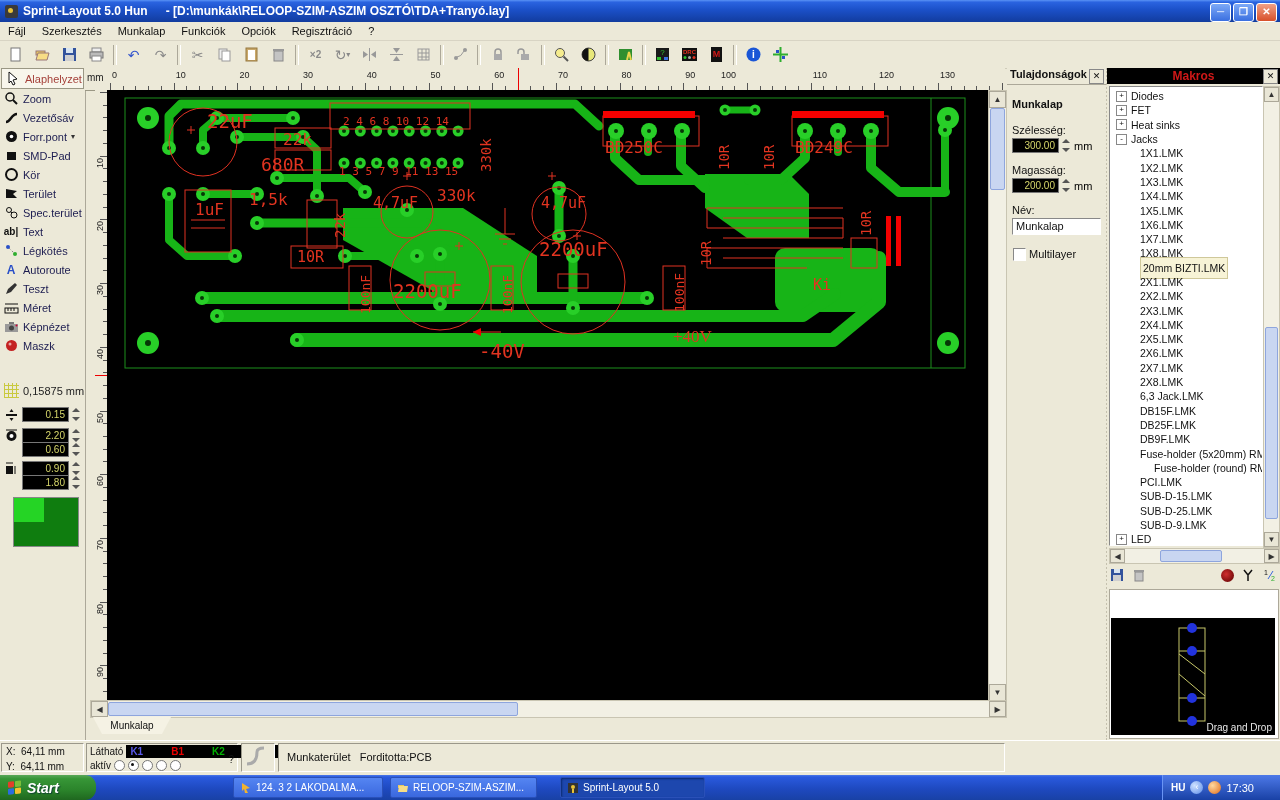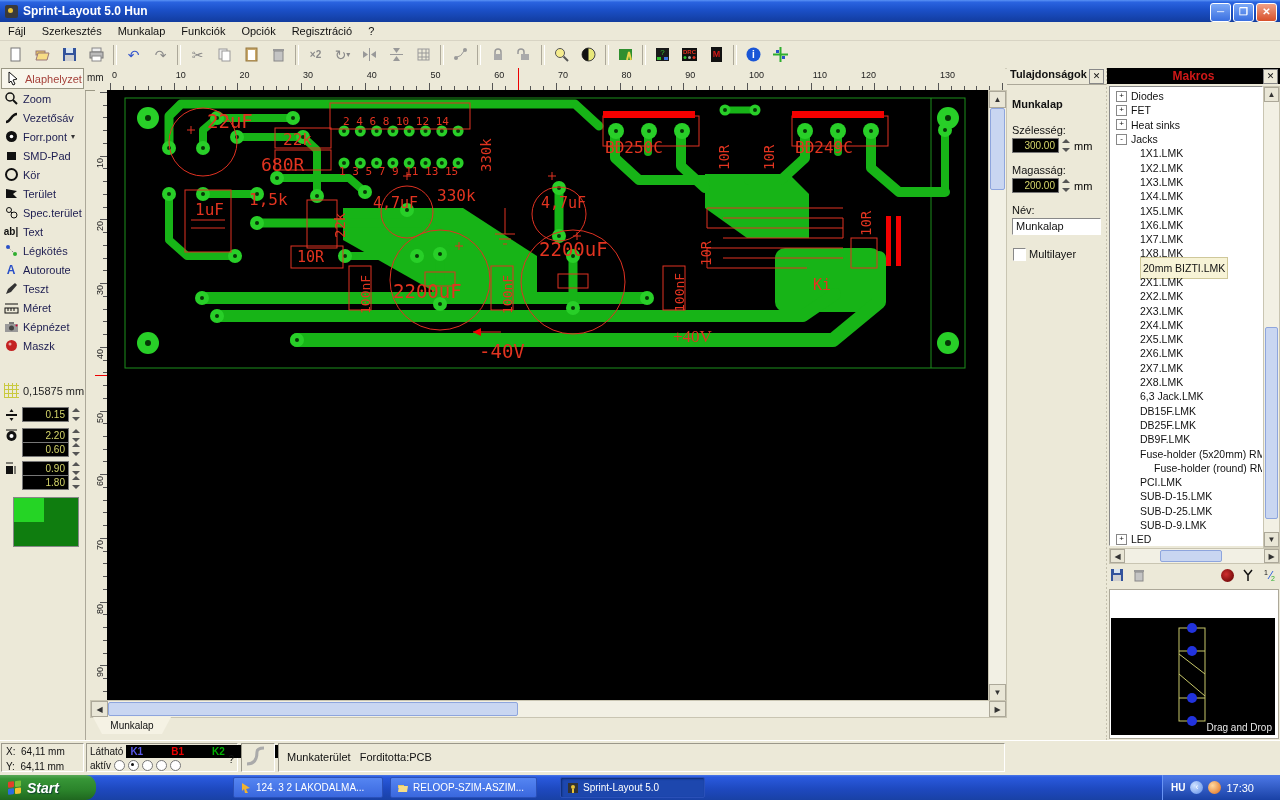--- a/index.html
+++ b/index.html
@@ -140,20 +140,21 @@
   .trayico{width:13px;height:13px;border-radius:50%;}
 </style>
 </head>
 <body>
 
 <div class="win">
 
   <div class="titlebar">
     <span class="appicon"></span>
     <span>Sprint-Layout 5.0 Hun</span>
+    <span style="margin-left:18px;font-weight:bold">- [D:\munkák\RELOOP-SZIM-ASZIM OSZTÓ\TDA+Tranyó.lay]</span>
     <span class="tbtns">
       <span class="tbtn">─</span>
       <span class="tbtn">❐</span>
       <span class="tbtn close">✕</span>
     </span>
   </div>
 
   <div class="menubar">
     <span class="menuitem">Fájl</span>
     <span class="menuitem">Szerkesztés</span>
@@ -605,23 +606,23 @@
       <span class="hlab" style="left: 27px;">0</span>
       <span class="hlab" style="left: 90.7px;">10</span>
       <span class="hlab" style="left: 154.4px;">20</span>
       <span class="hlab" style="left: 218.1px;">30</span>
       <span class="hlab" style="left: 281.8px;">40</span>
       <span class="hlab" style="left: 345.5px;">50</span>
       <span class="hlab" style="left: 409.2px;">60</span>
       <span class="hlab" style="left: 472.9px;">70</span>
       <span class="hlab" style="left: 536.6px;">80</span>
       <span class="hlab" style="left: 600.3px;">90</span>
-      <span class="hlab" style="left: 664px;">100</span>
+      <span class="hlab" style="left: 636px;">100</span>
       <span class="hlab" style="left: 727.7px;">110</span>
-      <span class="hlab" style="left: 776px;">120</span>
+      <span class="hlab" style="left: 794px;">120</span>
       <span class="hlab" style="left: 855.1px;">130</span>
       <div class="hcursor" style="left: 433px;"></div>
     </div>
   <div class="rulerV">
       <div class="vtick" style="top: 2px; width: 7px;"></div>
       <div class="vtick" style="top: 14.74px; width: 4px;"></div>
       <div class="vtick" style="top: 27.48px; width: 4px;"></div>
       <div class="vtick" style="top: 40.22px; width: 4px;"></div>
       <div class="vtick" style="top: 52.96px; width: 4px;"></div>
       <div class="vtick" style="top: 65.7px; width: 7px;"></div>

